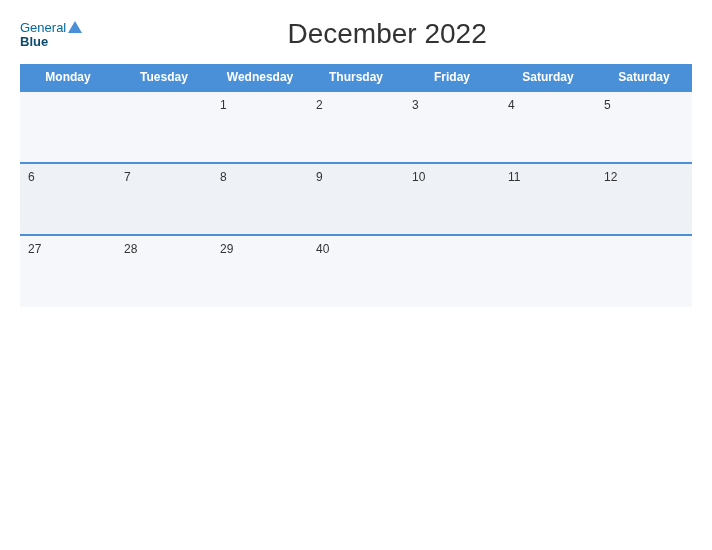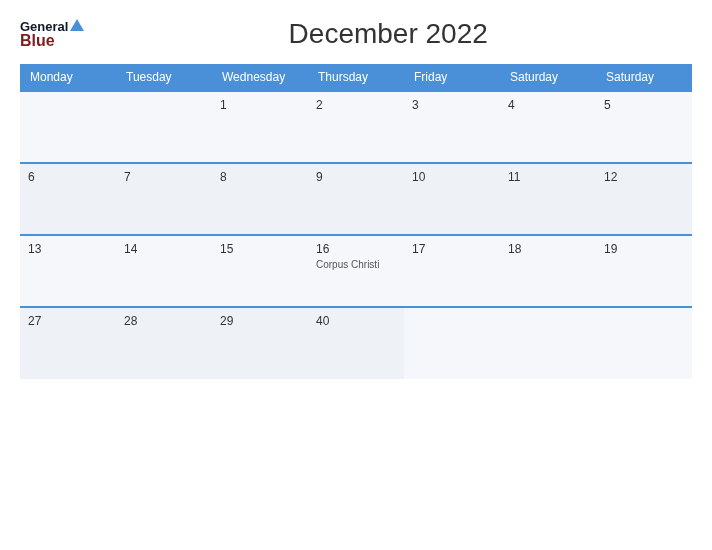--- a/index.html
+++ b/index.html
@@ -22,28 +22,28 @@
       justify-content: space-between;
       margin-bottom: 14px;
     }
     .logo {
       display: flex;
       align-items: center;
       gap: 0px;
     }
     .logo-text-general {
       font-size: 13px;
+      font-weight: normal;
+      color: #0369a1;
+      line-height: 1;
+    }
+    .logo-text-blue {
+      font-size: 13px;
       font-weight: bold;
-      color: #0f172a;
-      line-height: 1;
-    }
-    .logo-text-blue {
-      font-size: 16px;
-      font-weight: bold;
-      color: #7f1d1d;
+      color: #0c4a6e;
       line-height: 1;
     }
     .logo-triangle {
       width: 0;
       height: 0;
       border-left: 7px solid transparent;
       border-right: 7px solid transparent;
       border-bottom: 12px solid #4a90d9;
       margin-left: 2px;
       margin-bottom: 2px;
@@ -64,23 +64,23 @@
     .calendar {
       width: 100%;
       border-collapse: collapse;
     }
     .calendar thead tr {
       background-color: #4a90d9;
     }
     .calendar thead th {
       color: #fff;
       font-size: 12px;
-      font-weight: normal;
+      font-weight: bold;
       padding: 6px 10px;
-      text-align: left;
+      text-align: center;
       border: none;
     }
     .calendar tbody tr {
       height: 72px;
       vertical-align: top;
       border-top: 2px solid #4a90d9;
       background-color: #f5f7fa;
     }
     .calendar tbody tr:nth-child(even) {
       background-color: #eef2f7;
@@ -175,44 +175,20 @@
           </td>
           <td>
             <span class="day-number">11</span>
           </td>
           <td>
             <span class="day-number">12</span>
           </td>
         </tr>
         <tr>
           <td>
-            <span class="day-number">13</span>
-          </td>
-          <td>
-            <span class="day-number">14</span>
-          </td>
-          <td>
-            <span class="day-number">15</span>
-          </td>
-          <td>
-            <span class="day-number">16</span>
-            <span class="holiday">Corpus Christi</span>
-          </td>
-          <td>
-            <span class="day-number">17</span>
-          </td>
-          <td>
-            <span class="day-number">18</span>
-          </td>
-          <td>
-            <span class="day-number">19</span>
-          </td>
-        </tr>
-        <tr>
-          <td>
             <span class="day-number">27</span>
           </td>
           <td>
             <span class="day-number">28</span>
           </td>
           <td>
             <span class="day-number">29</span>
           </td>
           <td>
             <span class="day-number">40</span>

